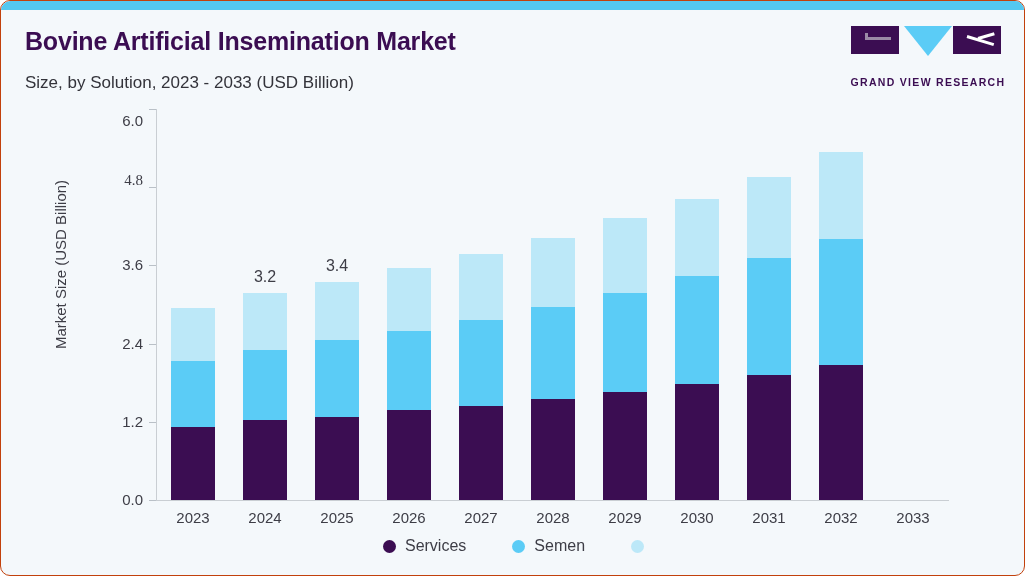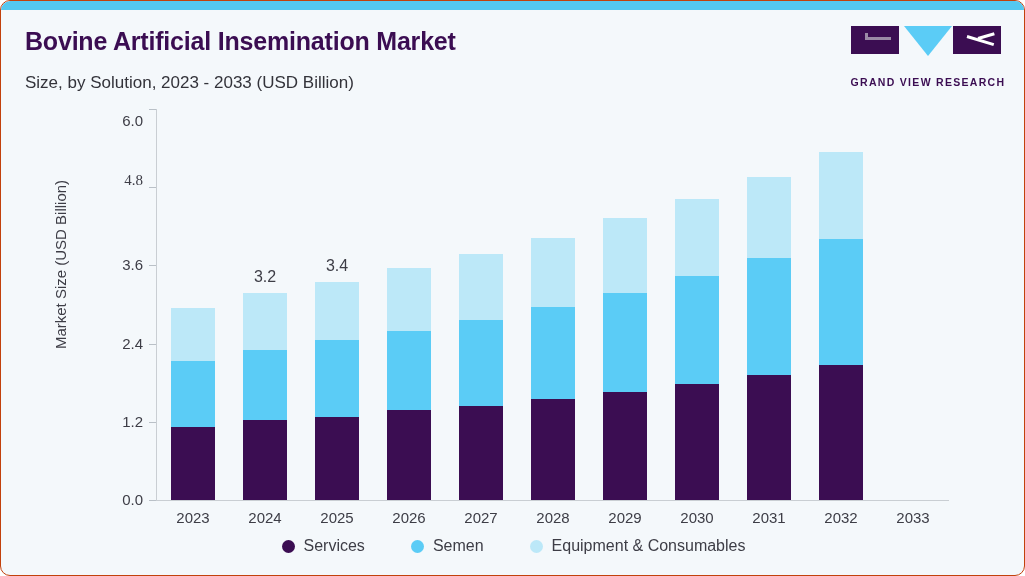--- a/index.html
+++ b/index.html
@@ -349,21 +349,20 @@
       <div class="legend-item">
         <span class="legend-dot" style="background: rgb(59, 13, 82);"></span>
         <span class="legend-text">Services</span>
       </div>
       <div class="legend-item">
         <span class="legend-dot" style="background: rgb(91, 204, 246);"></span>
         <span class="legend-text">Semen</span>
       </div>
       <div class="legend-item">
         <span class="legend-dot" style="background: rgb(188, 232, 248);"></span>
-        <span class="legend-text">Equipment &amp; Consumables</span>
       </div>
     </div>
 
 <div class="y-tick-mark" style="top: 108px;"></div>
     <div class="y-tick-mark" style="top: 186.2px;"></div>
     <div class="y-tick-mark" style="top: 264.4px;"></div>
     <div class="y-tick-mark" style="top: 342.6px;"></div>
     <div class="y-tick-mark" style="top: 420.8px;"></div>
     <div class="y-tick-mark" style="top: 499px;"></div>
   </div>

